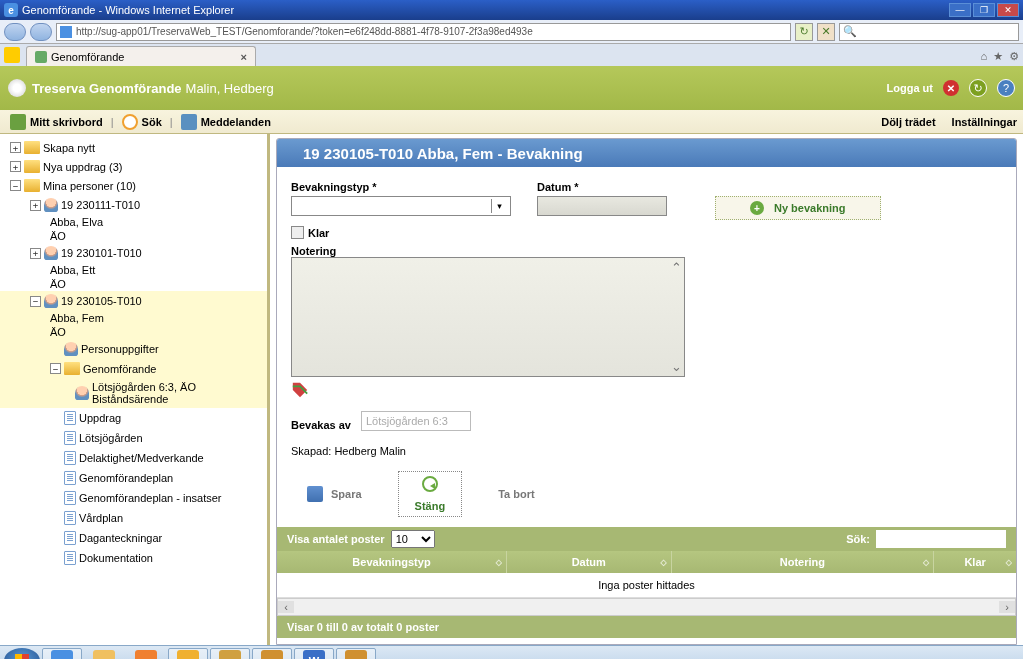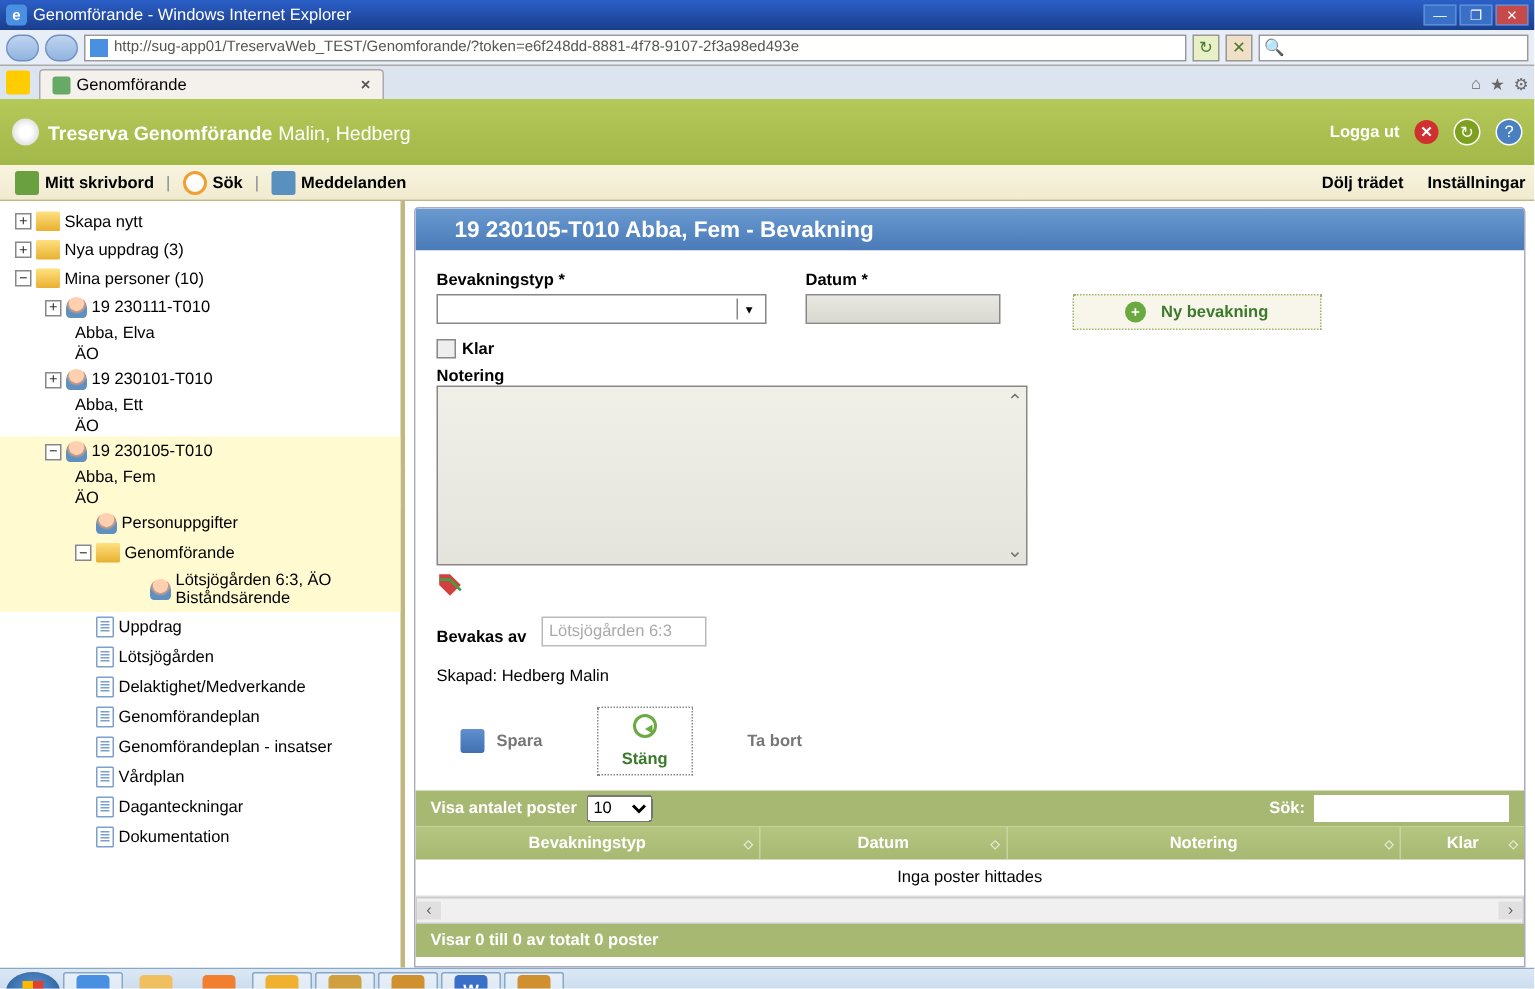--- a/index.html
+++ b/index.html
@@ -44,21 +44,21 @@
 .toolbar .tb-right { margin-left:auto; display:flex; gap:16px; }
 .tb-right span { font-weight:bold; cursor:pointer; }
 
 .app-body { display:flex; height:calc(100% - 20px - 24px - 22px - 28px - 24px - 30px); }
 
 .tree-panel { width:270px; border-right:3px solid #c0b880; background:#fff; overflow:auto; padding:4px 0; }
 .tree-node { display:flex; align-items:center; padding:3px 4px; gap:3px; cursor:pointer; }
 .tree-node.l0 { padding-left:10px; }
 .tree-node.l1 { padding-left:30px; }
 .tree-node.l2 { padding-left:50px; }
-.tree-node.l3 { padding-left:86px; }
+.tree-node.l3 { padding-left:34px;margin-left:27px; }
 .tree-node .expander { width:11px; height:11px; border:1px solid #888; background:#fff; display:flex; align-items:center; justify-content:center; font-size:9px; font-family:monospace; color:#333; }
 .tree-node .expander.none { border:none; background:none; }
 .tree-node .folder { width:16px; height:13px; background:linear-gradient(#ffe080,#e8b030); border-radius:1px; }
 .tree-node .person { width:14px; height:14px; background:radial-gradient(circle at 50% 30%,#ffd0b0 40%,#e0a080 42%,#6090c0 60%); border-radius:50% 50% 20% 20%; }
 .tree-node .doc { width:12px; height:14px; background:#fff; border:1px solid #7aa0d0; border-radius:1px; position:relative; }
 .tree-node .doc:before { content:''; position:absolute; top:2px; left:2px; right:2px; height:1px; background:#7aa0d0; box-shadow:0 2px #7aa0d0,0 4px #7aa0d0,0 6px #7aa0d0; }
 .person-block { padding-left:50px; }
 .person-block div { padding:1px 0; }
 .person-block.sel { background:#fffad0; }
 .nested-sel { background:#fffad0; }

